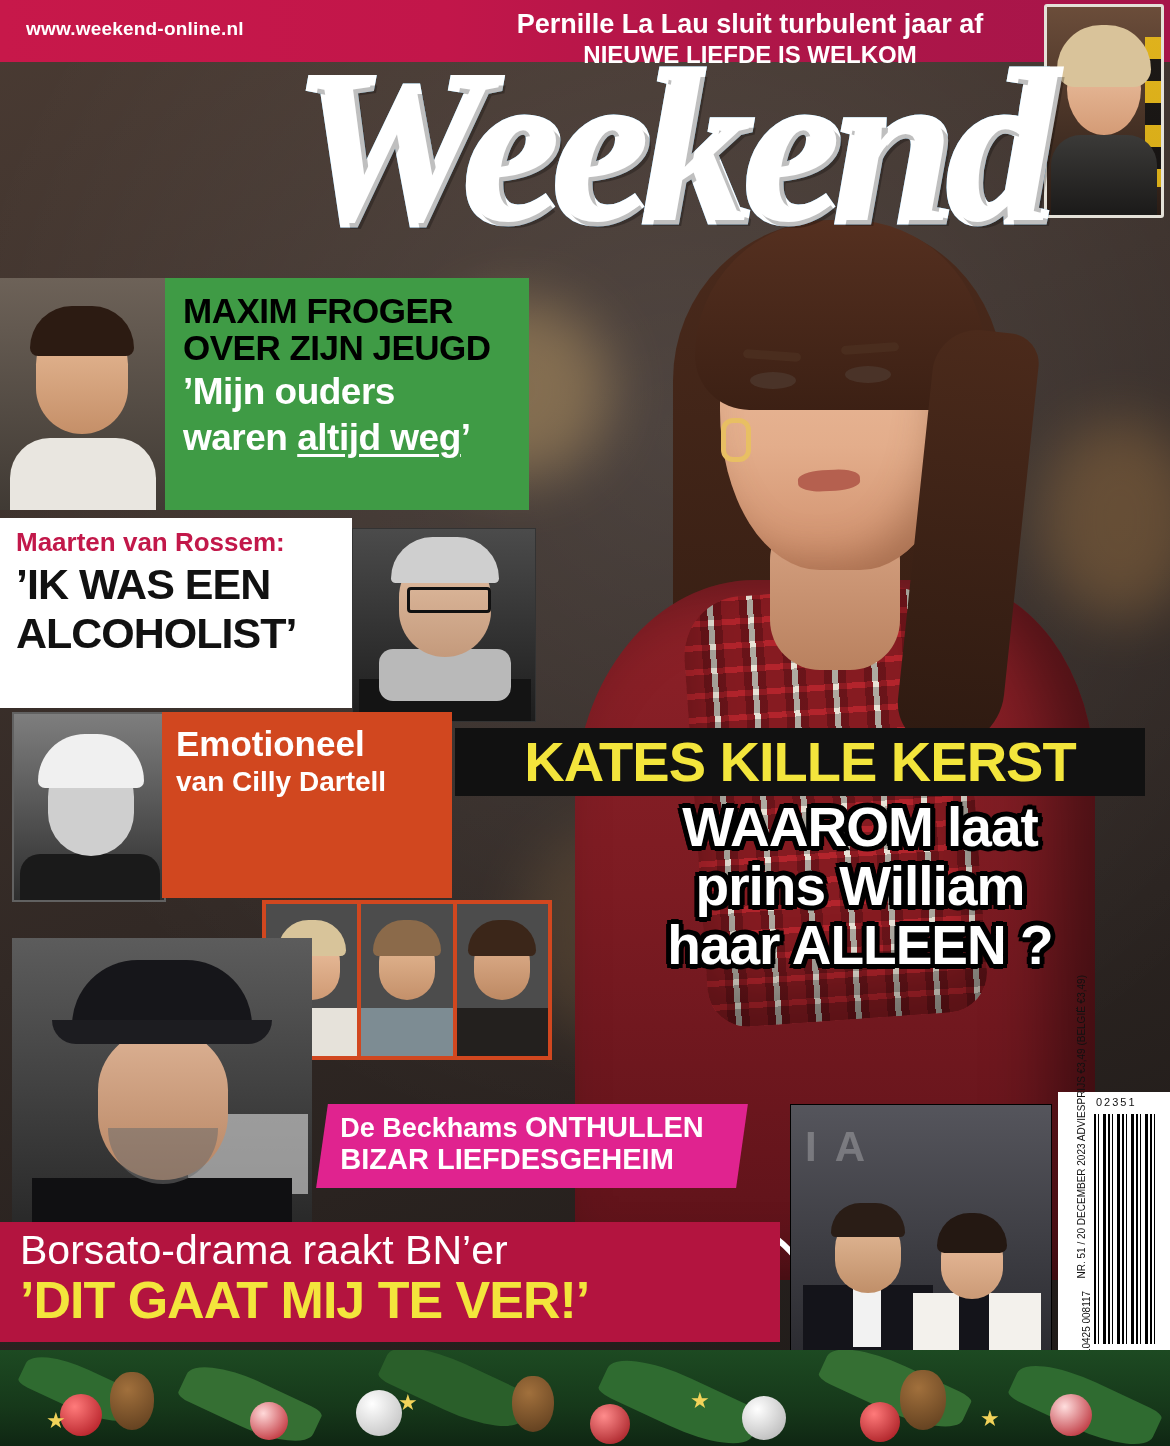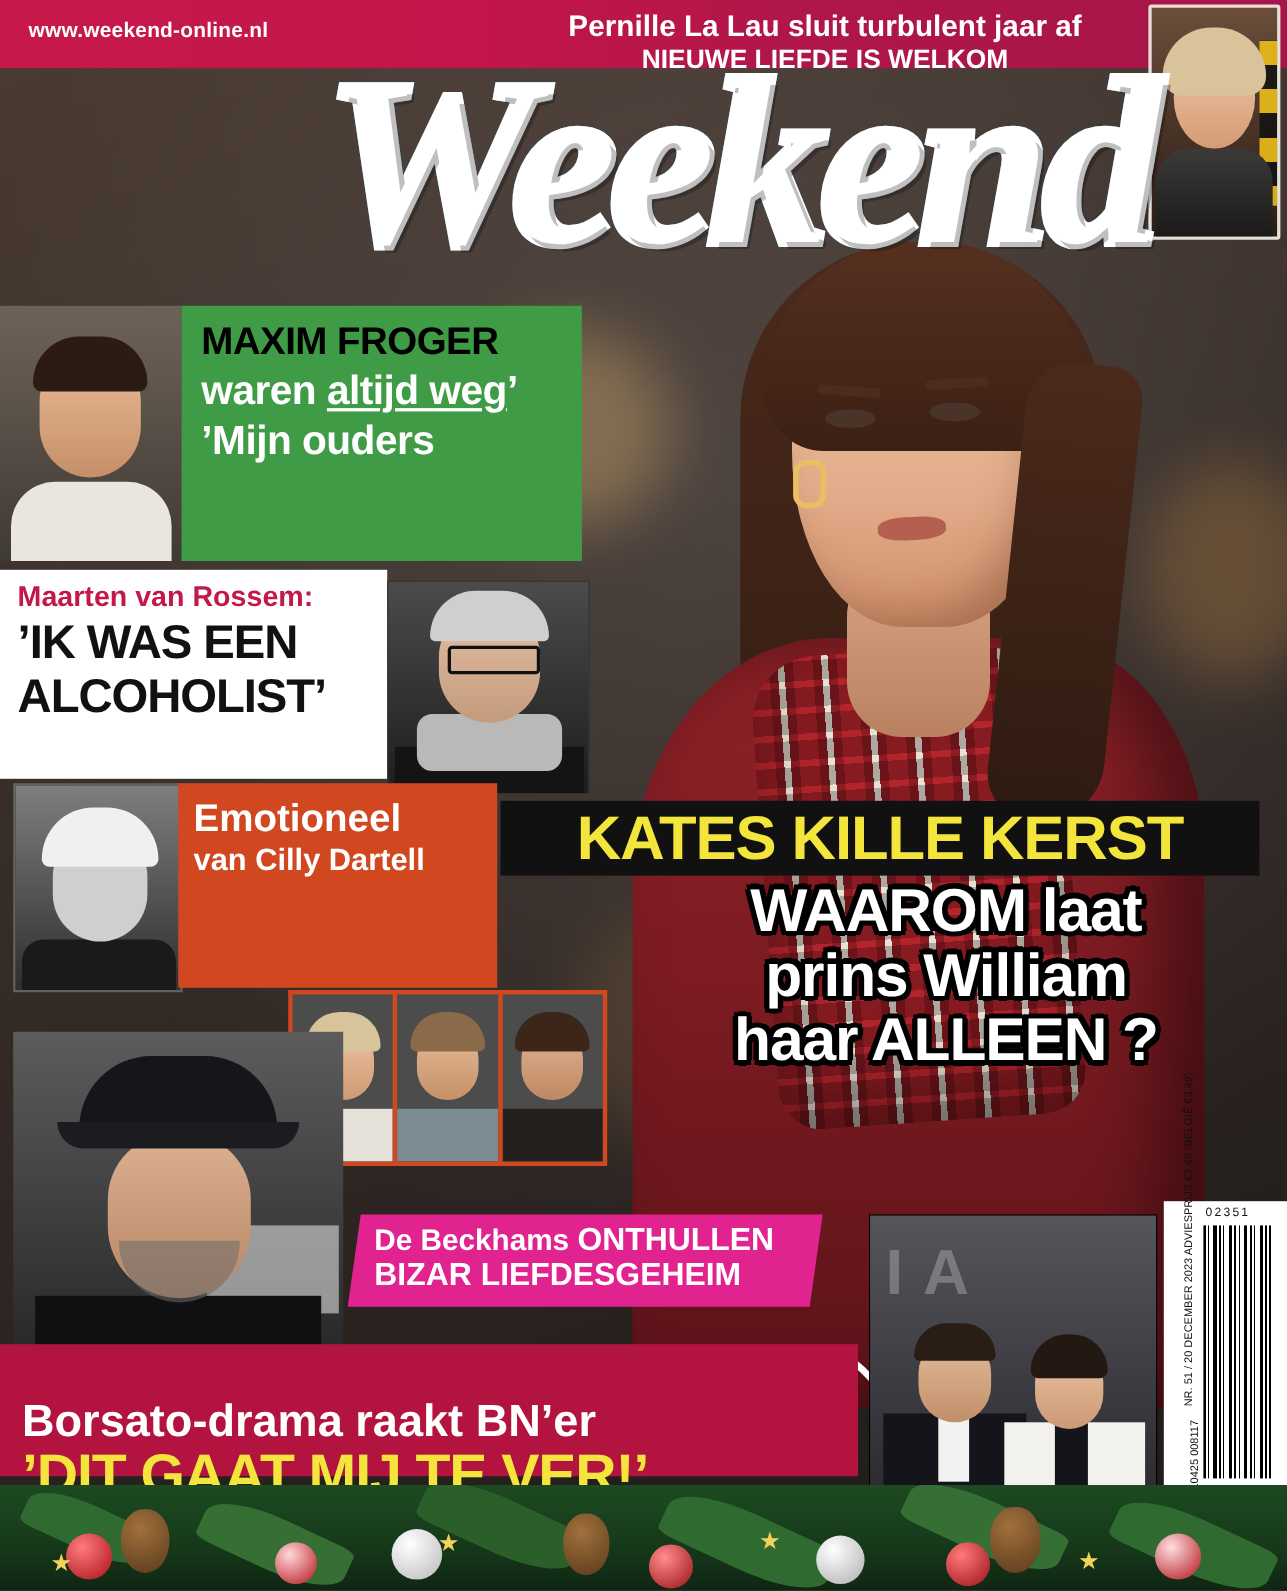--- a/index.html
+++ b/index.html
@@ -187,21 +187,21 @@
   .bp-face{position:absolute;left:86px;top:92px;width:130px;height:150px;background:linear-gradient(180deg,#dcb193,#b78563);border-radius:65px 65px 70px 70px;}
   .bp-beard{position:absolute;left:96px;top:190px;width:110px;height:56px;background:#6b6b6b;border-radius:0 0 60px 60px;opacity:.55;}
   .bp-body{position:absolute;left:20px;top:240px;width:260px;height:80px;background:#101012;}
   .bp-sign{position:absolute;left:176px;top:176px;width:120px;height:80px;background:#cfcfcf;opacity:.65;}
 
   .borsato-head{
     position:absolute;left:0;top:1222px;width:780px;height:120px;
     background:linear-gradient(90deg,#b3143f 0%,#b3143f 100%);
     box-sizing:border-box;padding:6px 0 0 20px;
   }
-  .borsato-head .l1{color:#fff;font-size:41px;font-weight:700;line-height:1.1;margin-top:41px;}
+  .borsato-head .l1{color:#fff;font-size:41px;font-weight:400;line-height:1.1;}
   .borsato-head .l2{color:#f3e53c;font-size:52px;font-weight:700;line-height:1.06;letter-spacing:-1px;}
 
   
   .kates{
     position:absolute;left:455px;top:728px;width:690px;height:68px;
     background:#111;display:flex;align-items:center;justify-content:center;
   }
   .kates span{
     color:#f3e53c;font-size:56px;font-weight:700;letter-spacing:-1px;line-height:1;
   }
@@ -222,21 +222,21 @@
   }
   .beck-banner .inner{transform:skewX(8deg);}
   .beck-banner .l1{color:#fff;font-size:27px;font-weight:700;line-height:1.1;}
   .beck-banner .l1 b{font-size:29px;}
   .beck-banner .l2{color:#fff;font-size:29px;font-weight:700;line-height:1.1;}
   .beck-photo{
     position:absolute;left:790px;top:1104px;width:260px;height:280px;
     background:linear-gradient(180deg,#3a3a40,#17171a);overflow:hidden;border:1px solid #000;
   }
   .bk-wall{position:absolute;inset:0;background:linear-gradient(180deg,#55555c,#26262b);}
-  .bk-letters{position:absolute;left:14px;top:18px;color:rgba(255,255,255,.25);font-size:58px;font-weight:700;letter-spacing:18px;}
+  .bk-letters{position:absolute;left:14px;top:18px;color:rgba(255,255,255,.25);font-size:42px;font-weight:700;letter-spacing:18px;}
   .bk-m-face{position:absolute;left:44px;top:110px;width:66px;height:78px;background:linear-gradient(180deg,#e6bd9b,#c08f69);border-radius:33px;}
   .bk-m-hair{position:absolute;left:40px;top:98px;width:74px;height:34px;background:#2a1d16;border-radius:38px 38px 6px 6px;}
   .bk-m-suit{position:absolute;left:12px;top:180px;width:130px;height:100px;background:#14141a;}
   .bk-m-shirt{position:absolute;left:62px;top:182px;width:28px;height:60px;background:#f2f2f2;transform:rotate(0deg);}
   .bk-w-face{position:absolute;left:150px;top:120px;width:62px;height:74px;background:linear-gradient(180deg,#eec2a2,#cb9a76);border-radius:31px;}
   .bk-w-hair{position:absolute;left:146px;top:108px;width:70px;height:40px;background:#241812;border-radius:36px 36px 8px 8px;}
   .bk-w-suit{position:absolute;left:122px;top:188px;width:128px;height:92px;background:#f3f1ec;}
   .bk-w-top{position:absolute;left:168px;top:188px;width:30px;height:60px;background:#14141a;}
   .arrow{
     position:absolute;left:745px;top:1222px;width:70px;height:60px;
@@ -314,24 +314,25 @@
     <span>Weekend</span>
   </div>
 
   <div class="froger-photo">
     <div class="fp-shirt"></div>
       <div class="fp-face"></div>
       <div class="fp-hair"></div>
   </div>
   <div class="green-box">
     <div class="hl">MAXIM FROGER</div>
+    <div class="hl">OVER ZIJN JEUGD</div>
+    <div class="sub">’Mijn ouders</div>
     <div class="sub">
       <span>waren </span><u>altijd weg</u><span>’</span>
     </div>
-    <div class="sub">’Mijn ouders</div>
   </div>
 
   <div class="rossem-box">
     <div class="name">Maarten van Rossem:</div>
     <div class="quote">’IK WAS EEN</div>
     <div class="quote">ALCOHOLIST’</div>
   </div>
   <div class="rossem-photo">
     <div class="rp-coat"></div>
       <div class="rp-scarf"></div>

